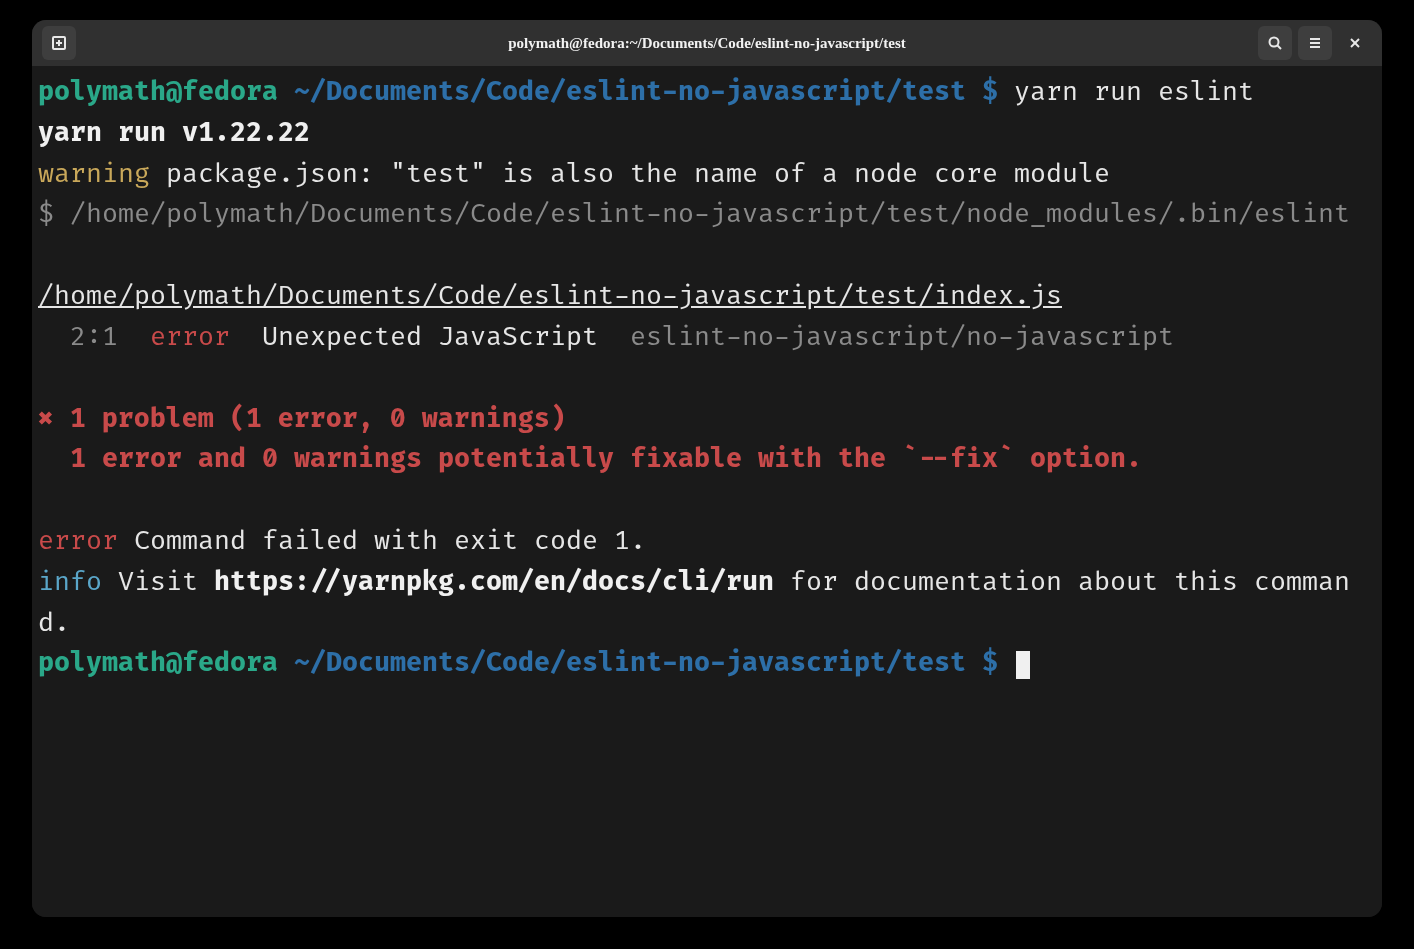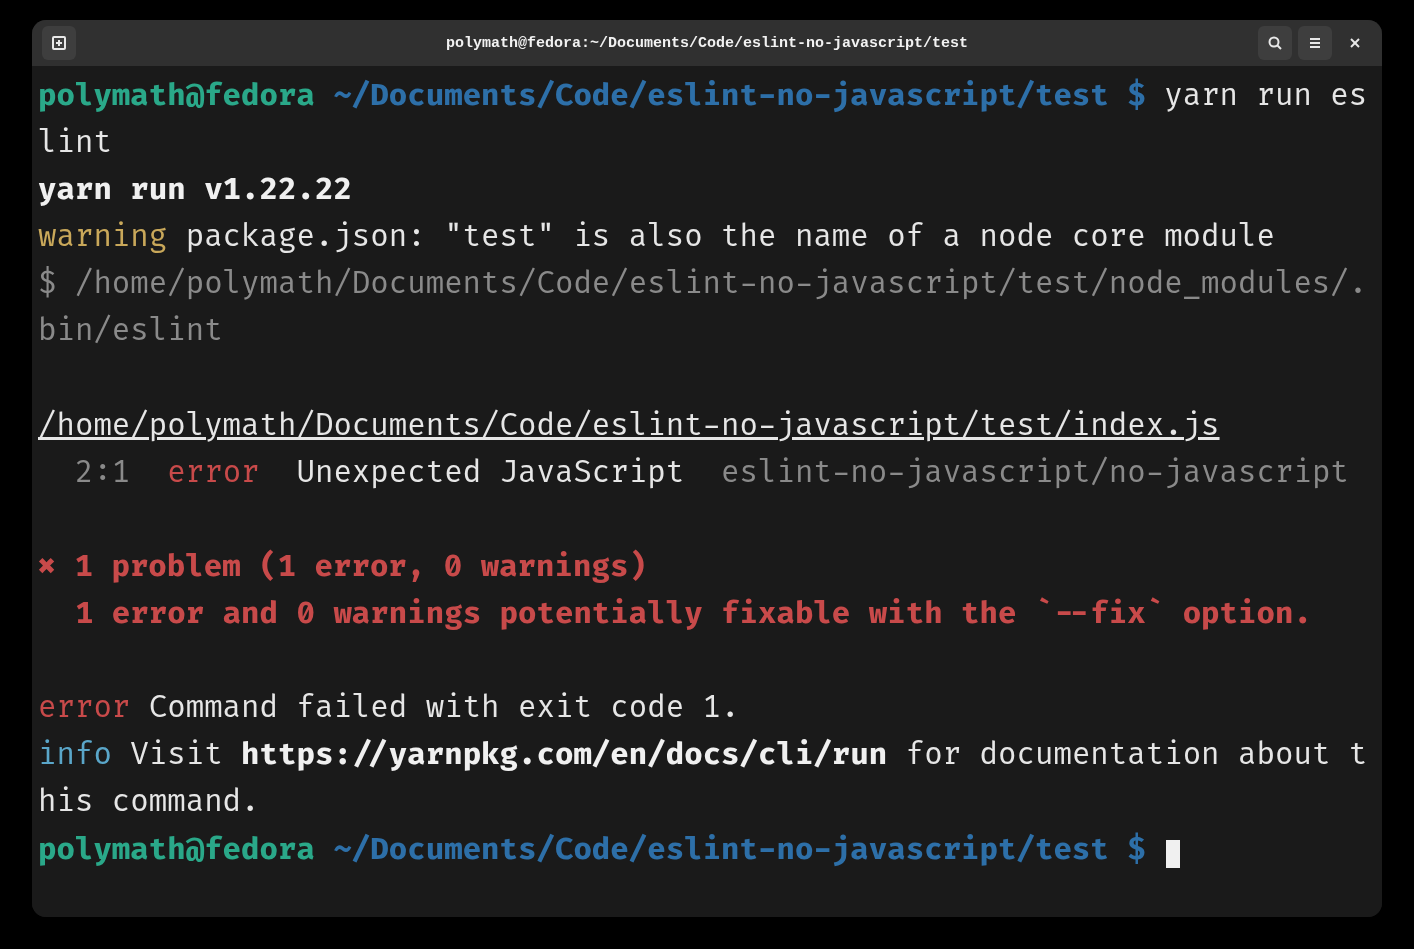--- a/index.html
+++ b/index.html
@@ -32,32 +32,32 @@
       display:flex; align-items:center; justify-content:center;
       color:#e8e8e8;
       cursor:pointer;
       background:#3e3e3e;
     }
     .tb-btn.flat { background:transparent; }
     .tb-btn svg { width:16px; height:16px; stroke:#e8e8e8; stroke-width:2; fill:none; }
     .tb-title {
       position:absolute; left:0; right:0;
       text-align:center;
-      font-family:Liberation Mono, monospace;
+      font-family:Liberation Serif, serif;
       font-size:15px;
       font-weight:700;
       color:#f2f2f2;
       pointer-events:none;
     }
     .tb-right { margin-left:auto; display:flex; gap:6px; }
     .terminal {
       flex:1;
       background:#1a1a1a;
       padding:6px 6px 6px 6px;
-      font-size:30px;
+      font-size:26px;
       line-height:1.57;
       color:#d0d0d0;
       white-space:pre-wrap;
       word-break:break-all;
       overflow:hidden;
     }
     .green { color:#2aa889; font-weight:700; }
     .blue  { color:#2d6fa8; font-weight:700; }
     .white { color:#e6e6e6; }
     .whitebold { color:#f0f0f0; font-weight:700; }

